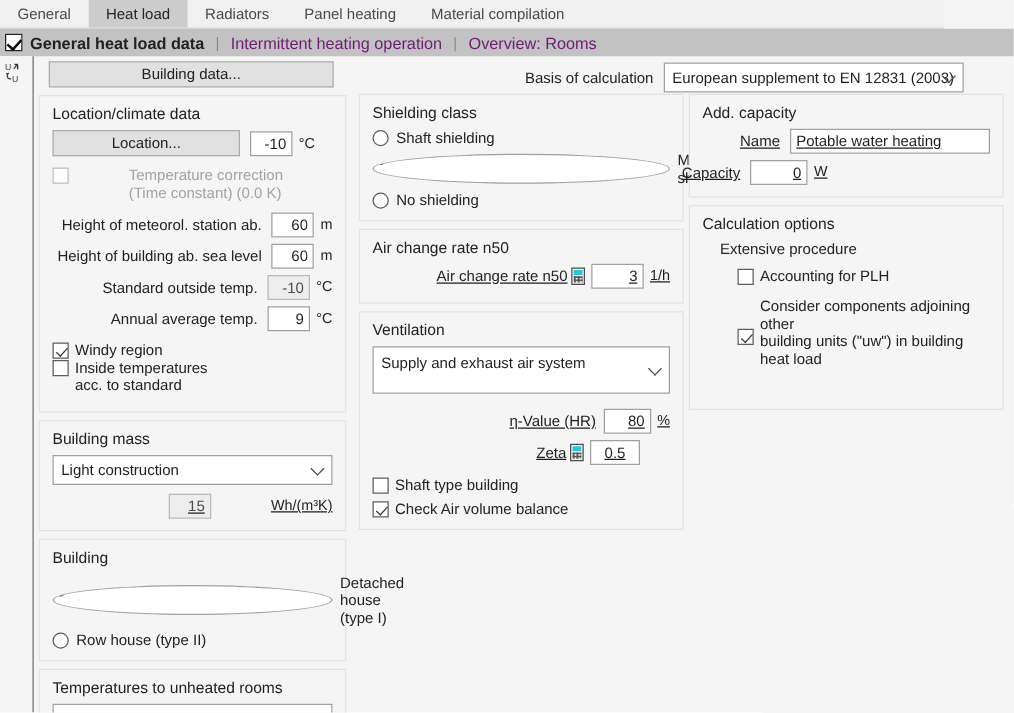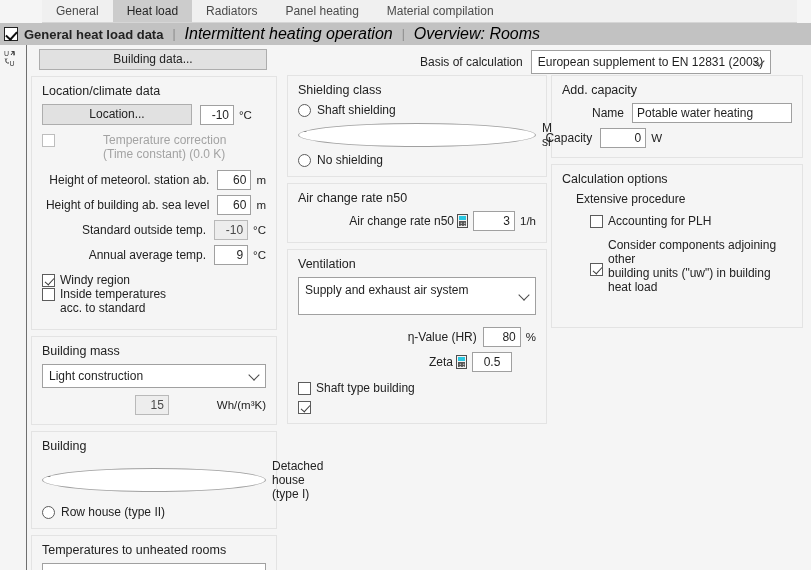--- a/index.html
+++ b/index.html
@@ -12,21 +12,21 @@
     color: #1f1f1f;
     overflow: hidden;
   }
   #app { position: relative; width: 811px; height: 570px; background:#f5f5f5; }
 
   
   .tabstrip {
     position: absolute; left:0; top:0; width:755px; height:23px;
     background:#f0f0f0;
     border-bottom: 1px solid #d6d6d6;
-    display:flex; align-items:stretch;margin-left:42px;
+    display:flex; align-items:stretch;
   }
   .tab {
     display:flex; align-items:center;
     padding: 0 14px;
     font-size:12px;
     color:#4a4a4a;
     cursor:default;
     white-space:nowrap;
   }
   .tab.active { background:#cccccc; color:#262626; }
@@ -43,21 +43,21 @@
     border:1.5px solid #222; background:#fff;
     position:relative; flex:none;
   }
   .chk-head::after {
     content:""; position:absolute; left:3px; top:1px;
     width:5px; height:9px; border:solid #111;
     border-width:0 2px 2px 0; transform:rotate(42deg);
   }
   .sub-title { font-weight:bold; font-size:13px; color:#222; }
   .sub-sep { color:#8a8a8a; padding:0 9px; }
-  .sub-link { color:#000000; font-size:16px;font-style:italic; }
+  .sub-link { color:#701a75; font-size:13px; }
 
   
   .rail {
     position:absolute; left:0; top:45px; width:27px; height:525px;
     background:#f5f5f5;
     border-right:1px solid #6f6f6f;
   }
   .rail-icon {
     position:absolute; left:3px; top:3px; width:22px; height:22px;
     font-size:8px; color:#444; line-height:1;
@@ -95,21 +95,21 @@
     font-size:12px; color:#1f1f1f;
     text-align:right; padding:0 4px;
     font-family:"Liberation Sans", sans-serif;
   }
   .inp.disabled { background:#ededed; color:#4a4a4a; border-color:#b9b9b9; }
   .inp.center { text-align:center; }
   .inp.left   { text-align:left; }
   .unit { font-size:11.5px; color:#222; margin-left:5px; }
 
   .row { display:flex; align-items:center; margin-bottom:5px; }
-  .row-r { display:flex; align-items:center; justify-content:flex-end; margin-bottom:5px; }
+  .row-r { display:flex; align-items:center; justify-content:flex-end; margin-bottom:5px;text-decoration:underline; }
   .lbl { font-size:12px; color:#222; }
 
   
   .cb { display:flex; align-items:flex-start; margin-bottom:5px; }
   .box {
     width:13px; height:13px; flex:none;
     border:1px solid #5c5c5c; background:#fff;
     position:relative; margin-right:5px; margin-top:1px;
   }
   .box.dim { border-color:#bdbdbd; }
@@ -373,20 +373,21 @@
           </span>
         <input class="inp center" style="width: 40px;" value="0.5">
       </div>
 
       <div class="cb">
         <div class="box"></div>
         <div class="cb-lbl">Shaft type building</div>
       </div>
       <div class="cb" style="margin-bottom:0;">
         <div class="box checked"></div>
+        <div class="cb-lbl">Check Air volume balance</div>
       </div>
     </div>
   </div>
 
   <div class="col-right">
 
     <div class="group">
       <div class="group-title">Add. capacity</div>
       <div class="row-r">
         <span class="lbl">Name</span>

